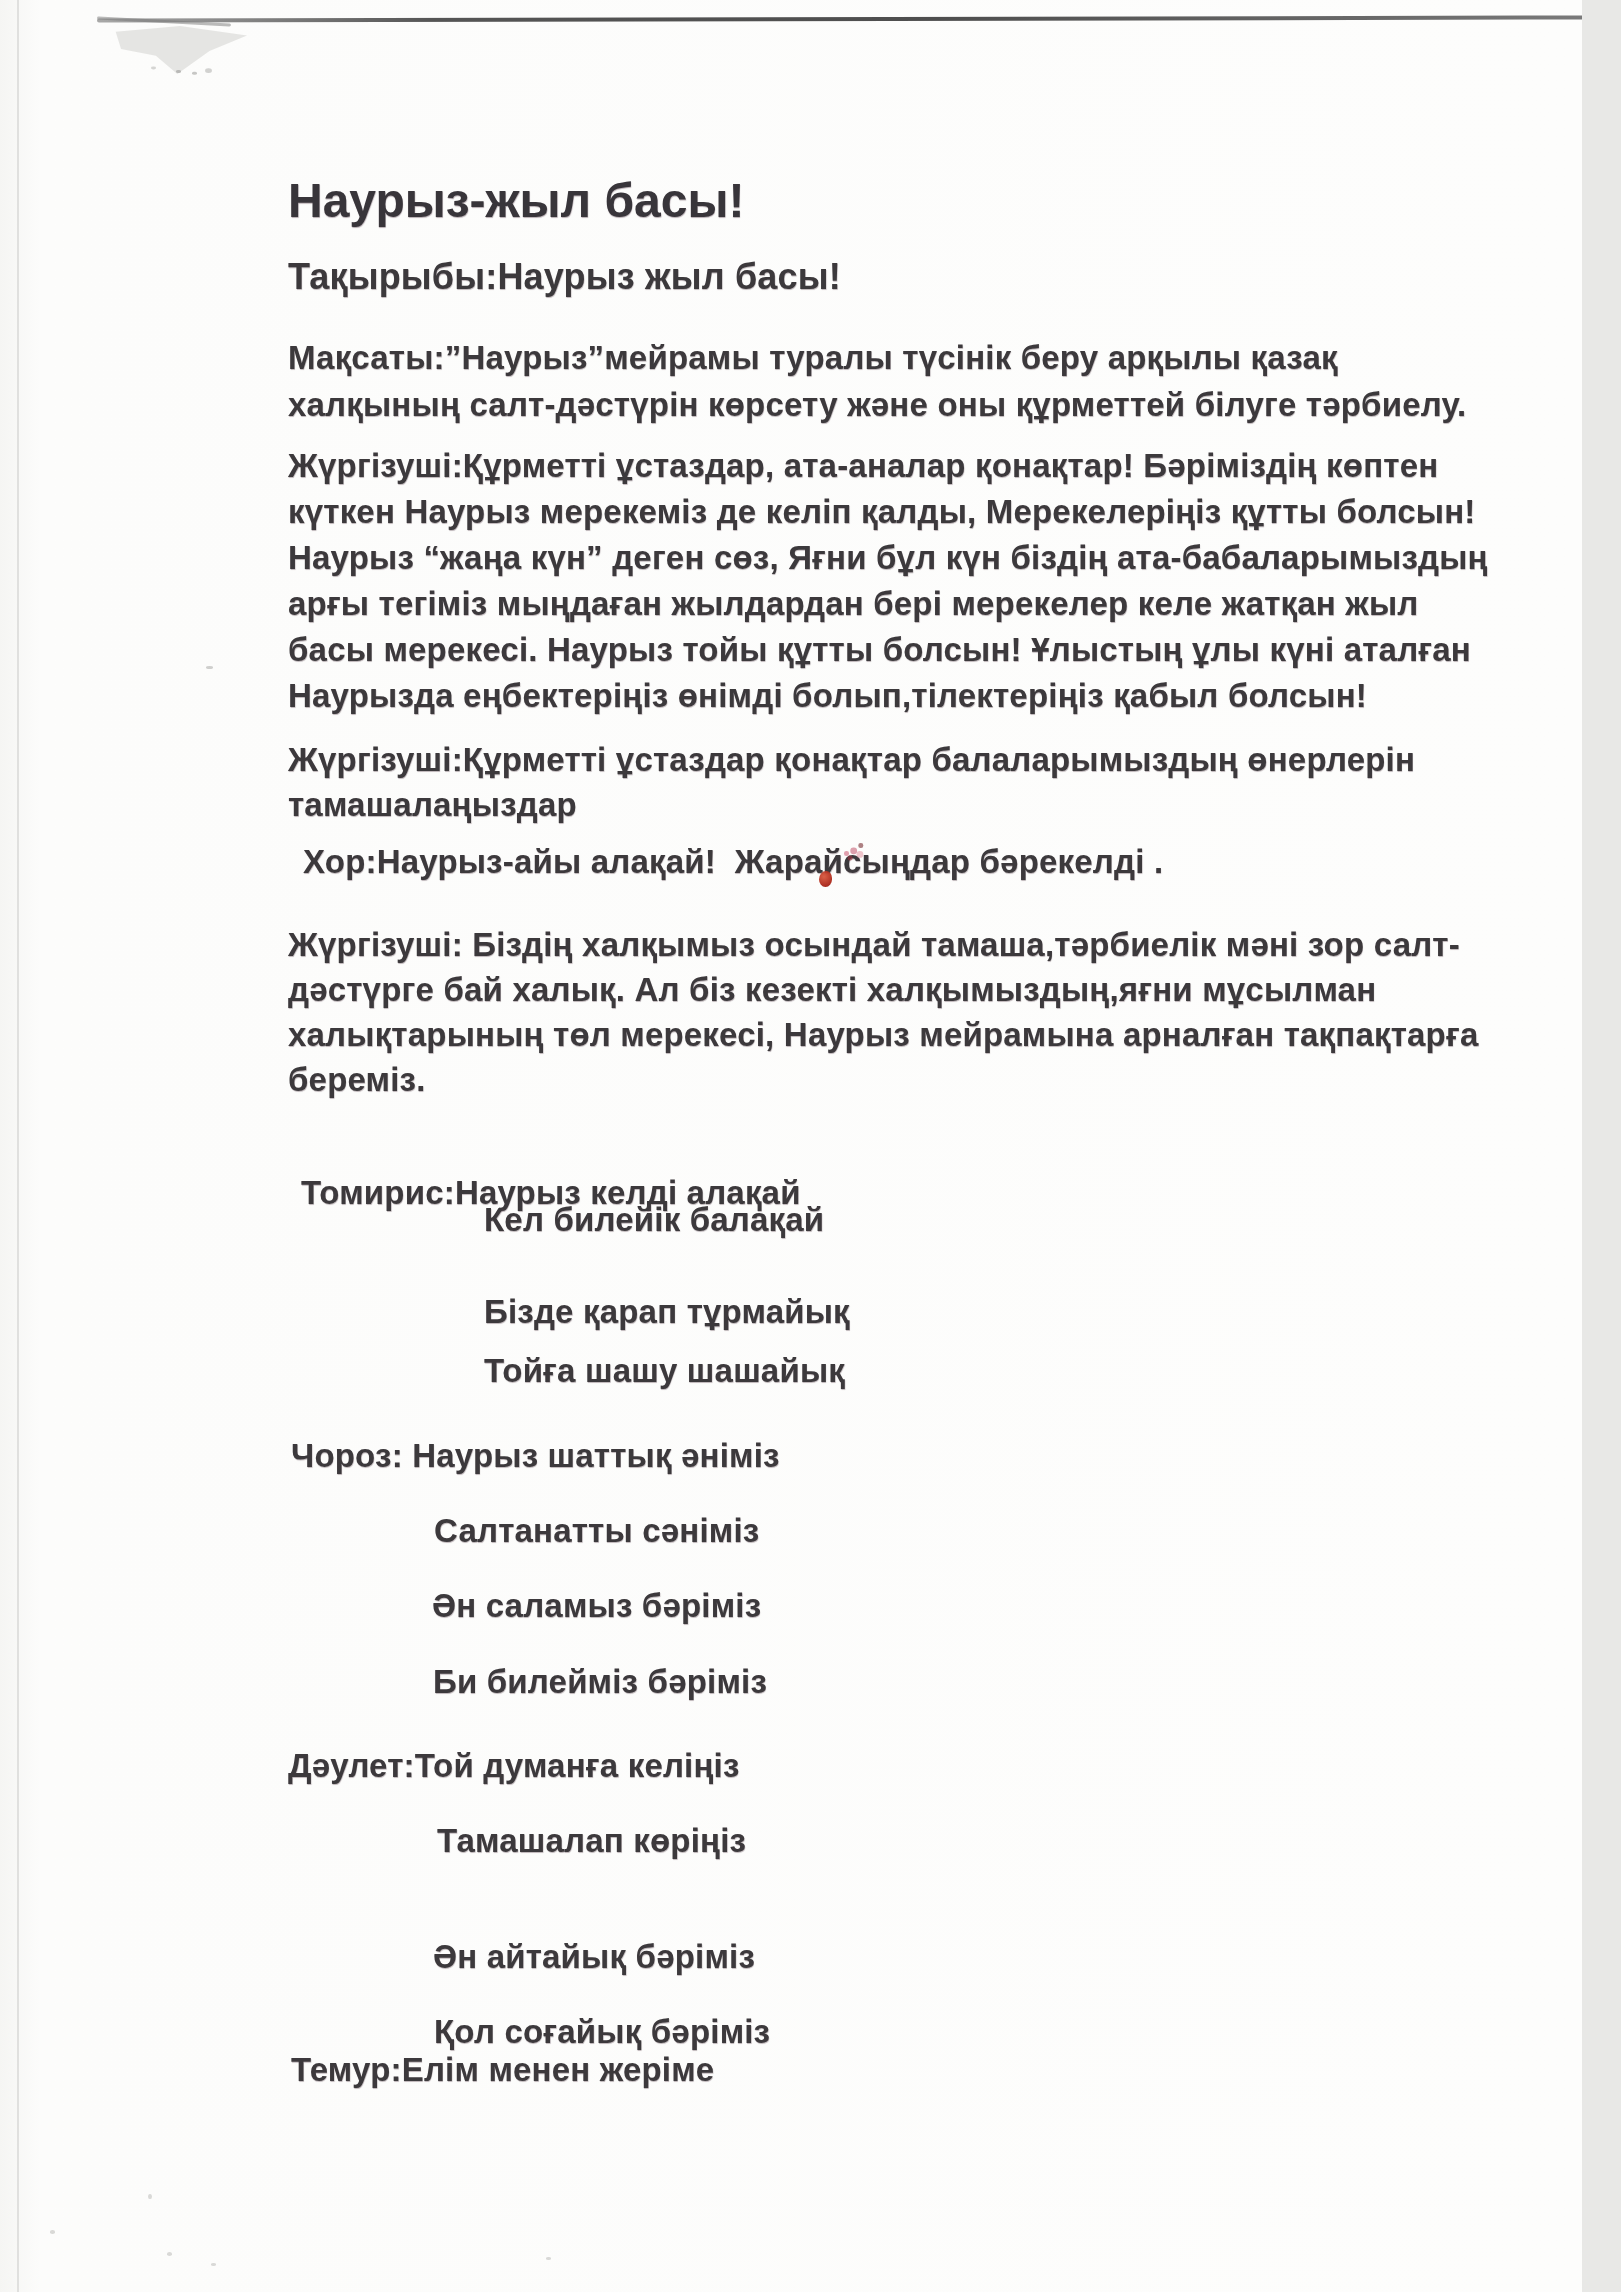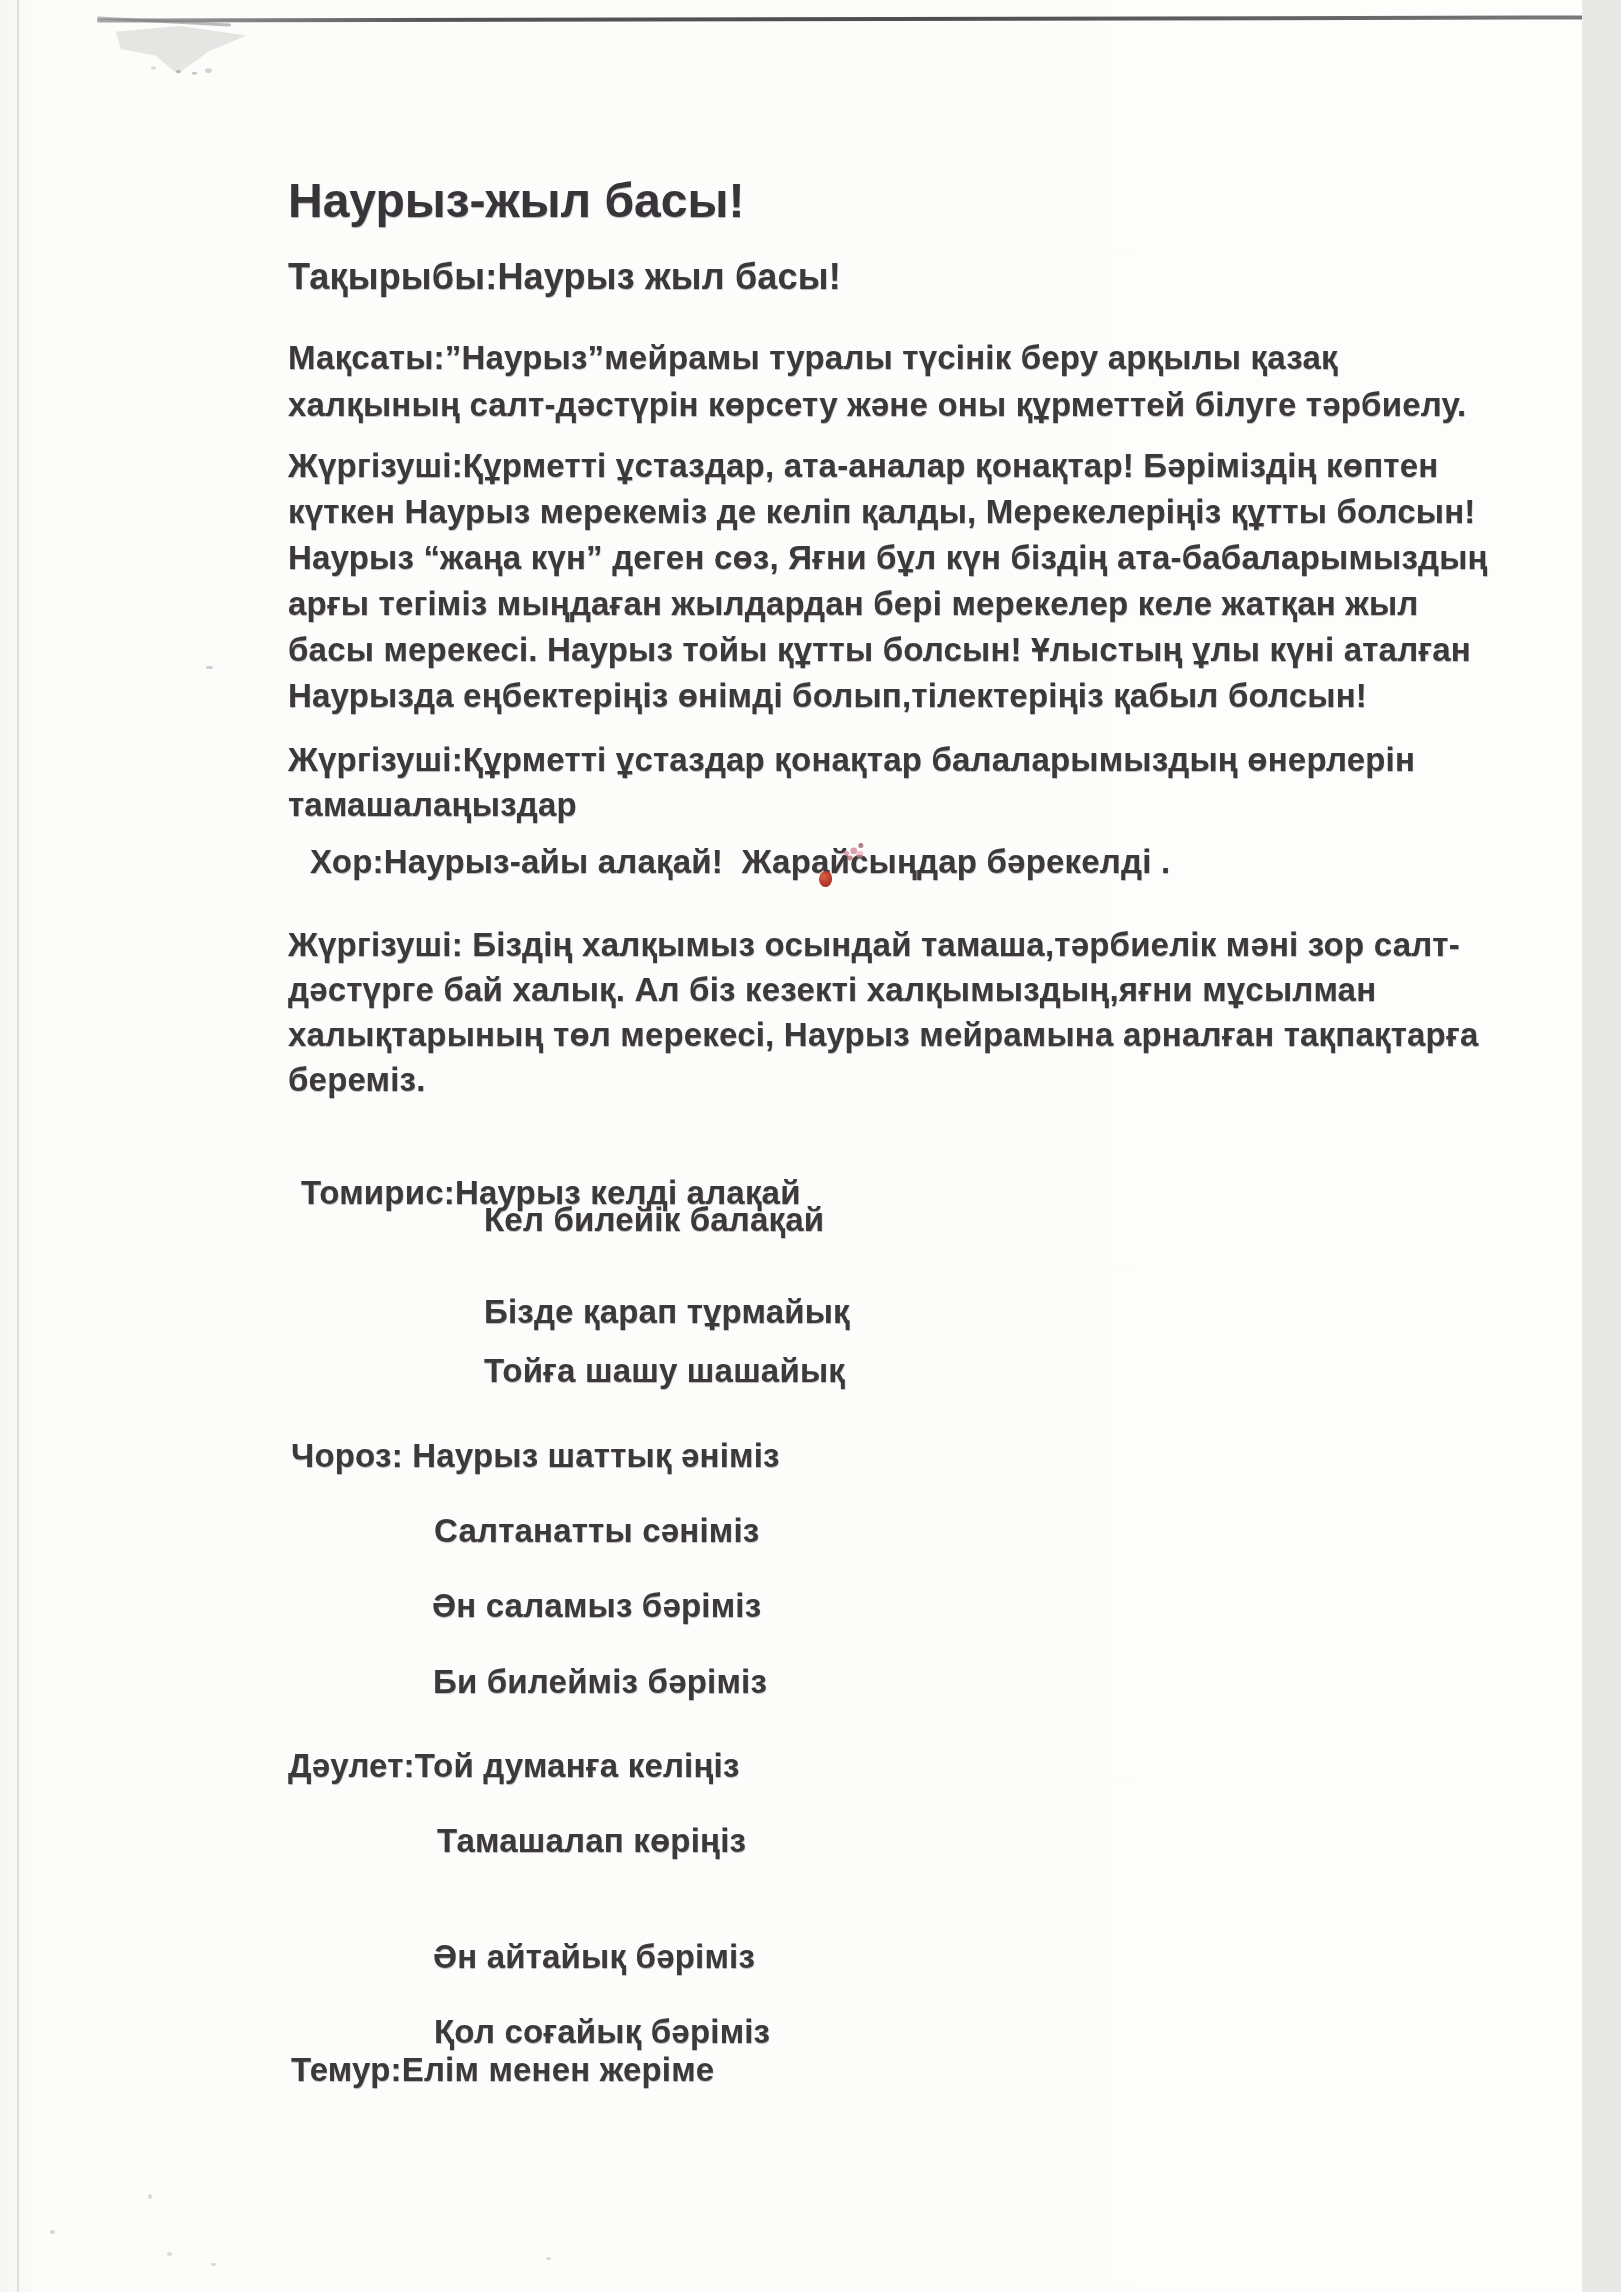--- a/index.html
+++ b/index.html
@@ -142,21 +142,21 @@
     <div class="pline">арғы тегіміз мыңдаған жылдардан бері мерекелер келе жатқан жыл</div>
     <div class="pline">басы мерекесі. Наурыз тойы құтты болсын! Ұлыстың ұлы күні аталған</div>
     <div class="pline">Наурызда еңбектеріңіз өнімді болып,тілектеріңіз қабыл болсын!</div>
   </div>
 
   <div class="para" style="top:737px; line-height:45px;">
     <div class="pline">Жүргізуші:Құрметті ұстаздар қонақтар балаларымыздың өнерлерін</div>
     <div class="pline">тамашалаңыздар</div>
   </div>
 
-  <div class="line" style="top:839px; left:303px;margin-left:7px;">Хор:Наурыз-айы алақай!  Жарайсыңдар бәрекелді .</div>
+  <div class="line" style="top:839px; left:303px;">Хор:Наурыз-айы алақай!  Жарайсыңдар бәрекелді .</div>
   <div class="ink-stain-dot"></div>
   <div class="ink-stain-speckles"></div>
 
   <div class="para" style="top:922px; line-height:45px;">
     <div class="pline">Жүргізуші: Біздің халқымыз осындай тамаша,тәрбиелік мәні зор салт-</div>
     <div class="pline">дәстүрге бай халық. Ал біз кезекті халқымыздың,яғни мұсылман</div>
     <div class="pline">халықтарының төл мерекесі, Наурыз мейрамына арналған тақпақтарға</div>
     <div class="pline">береміз.</div>
   </div>
 

